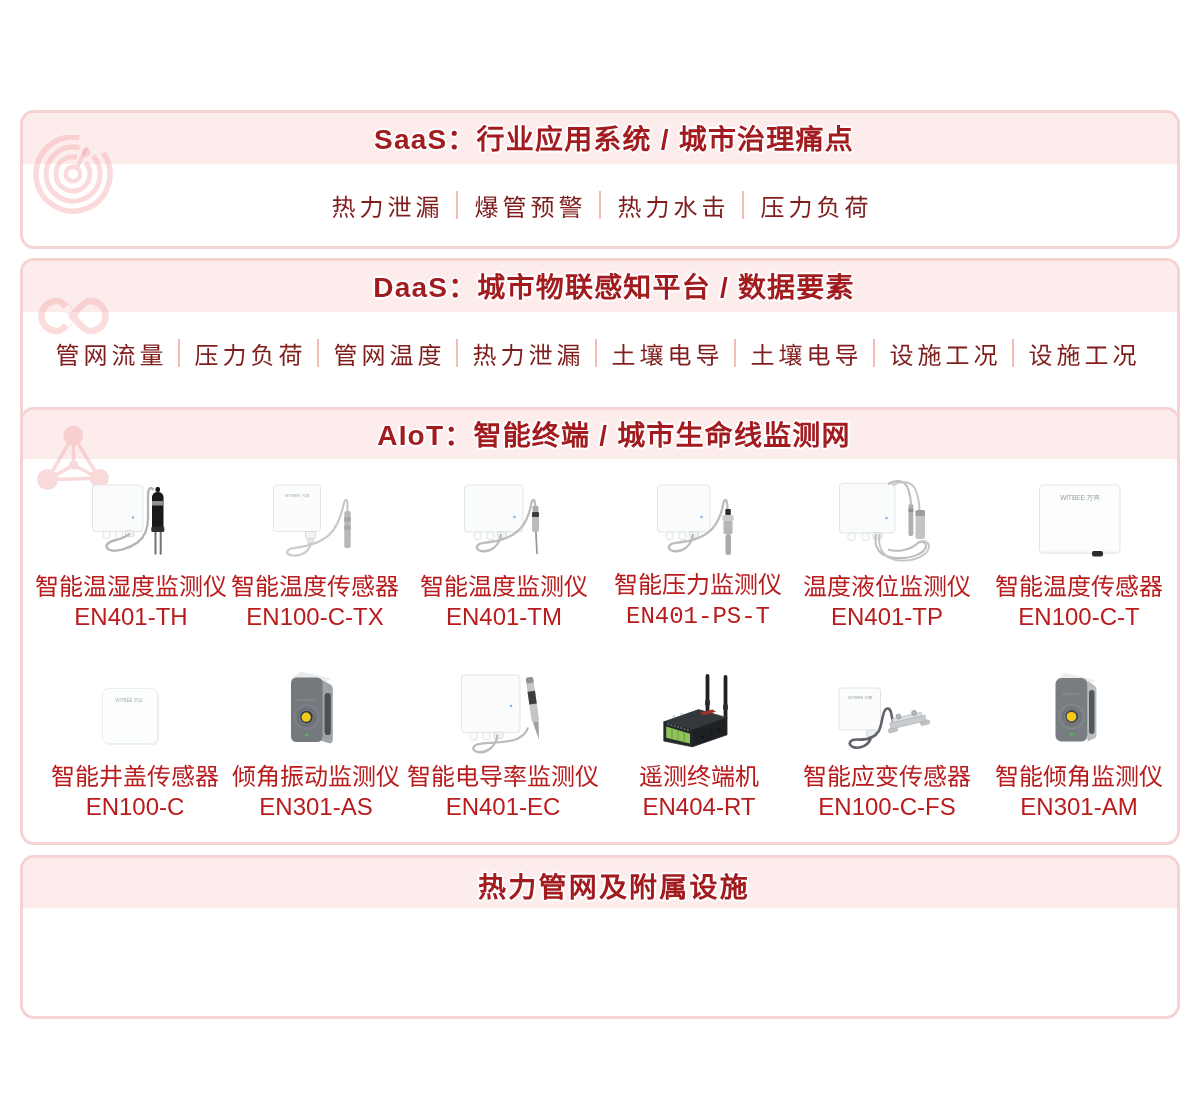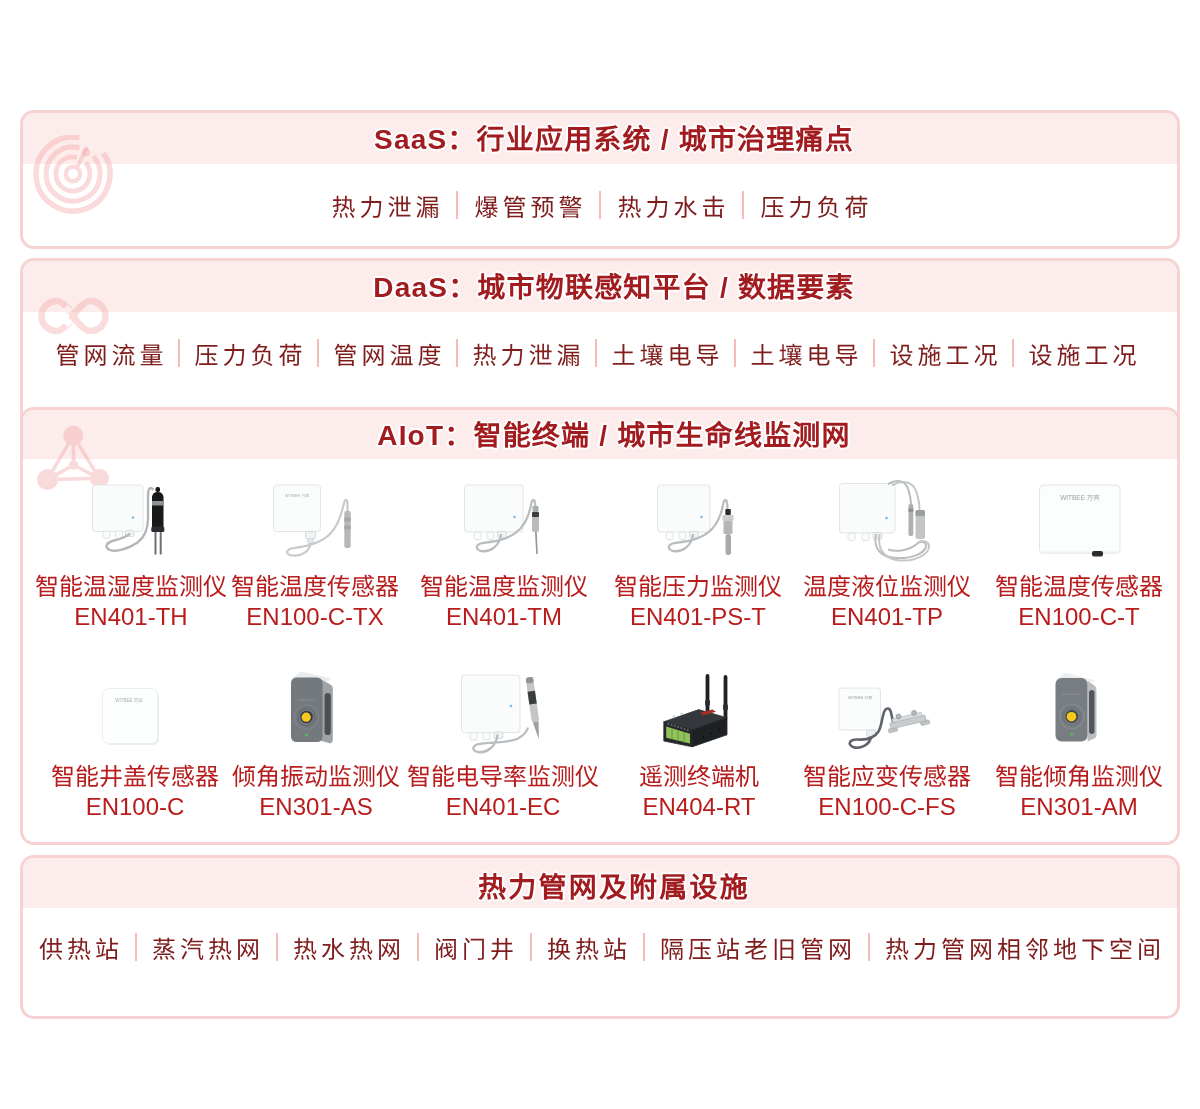--- a/index.html
+++ b/index.html
@@ -256,44 +256,29 @@
         <circle cx="1071.8" cy="716.5" r="6.4" fill="#40464d"></circle>
         <circle cx="1071.5" cy="716.7" r="4.8" fill="#f6ca1a"></circle>
         <circle cx="1071.6" cy="734" r="1.6" fill="#58b85a"></circle>
       </g>
     </g>
   </svg>
 
   <div class="plabel" style="left:3px;top:162px;">智能温湿度监测仪<br>EN401-TH</div>
   <div class="plabel" style="left:187px;top:162px;">智能温度传感器<br>EN100-C-TX</div>
   <div class="plabel" style="left:376px;top:162px;">智能温度监测仪<br>EN401-TM</div>
-  <div class="plabel" style="left:570px;top:162px;">智能压力监测仪<br>EN401-PS-T</div>
+  <div class="plabel" style="left:570px;top:162px;font-family:Liberation Mono, monospace;">智能压力监测仪<br>EN401-PS-T</div>
   <div class="plabel" style="left:759px;top:162px;">温度液位监测仪<br>EN401-TP</div>
   <div class="plabel" style="left:951px;top:162px;">智能温度传感器<br>EN100-C-T</div>
 
   <div class="plabel" style="left:7px;top:352px;">智能井盖传感器<br>EN100-C</div>
   <div class="plabel" style="left:188px;top:352px;">倾角振动监测仪<br>EN301-AS</div>
   <div class="plabel" style="left:375px;top:352px;">智能电导率监测仪<br>EN401-EC</div>
   <div class="plabel" style="left:571px;top:352px;">遥测终端机<br>EN404-RT</div>
   <div class="plabel" style="left:759px;top:352px;">智能应变传感器<br>EN100-C-FS</div>
   <div class="plabel" style="left:951px;top:352px;">智能倾角监测仪<br>EN301-AM</div>
 </div>
 
 <div class="sec" style="top:855px;height:164px;">
   <div class="band" style="height:50px;">
       <div class="title" style="letter-spacing:2.2px;top:1.5px;">热力管网及附属设施</div>
     </div>
-  <div class="items g4" style="top:72px;">
-    <span class="it">供热站</span>
-      <span class="sep"></span>
-    <span class="it">蒸汽热网</span>
-      <span class="sep"></span>
-    <span class="it">热水热网</span>
-      <span class="sep"></span>
-    <span class="it">阀门井</span>
-      <span class="sep"></span>
-    <span class="it">换热站</span>
-      <span class="sep"></span>
-    <span class="it">隔压站老旧管网</span>
-      <span class="sep"></span>
-    <span class="it">热力管网相邻地下空间</span>
-  </div>
 </div>
 
 </body></html>

